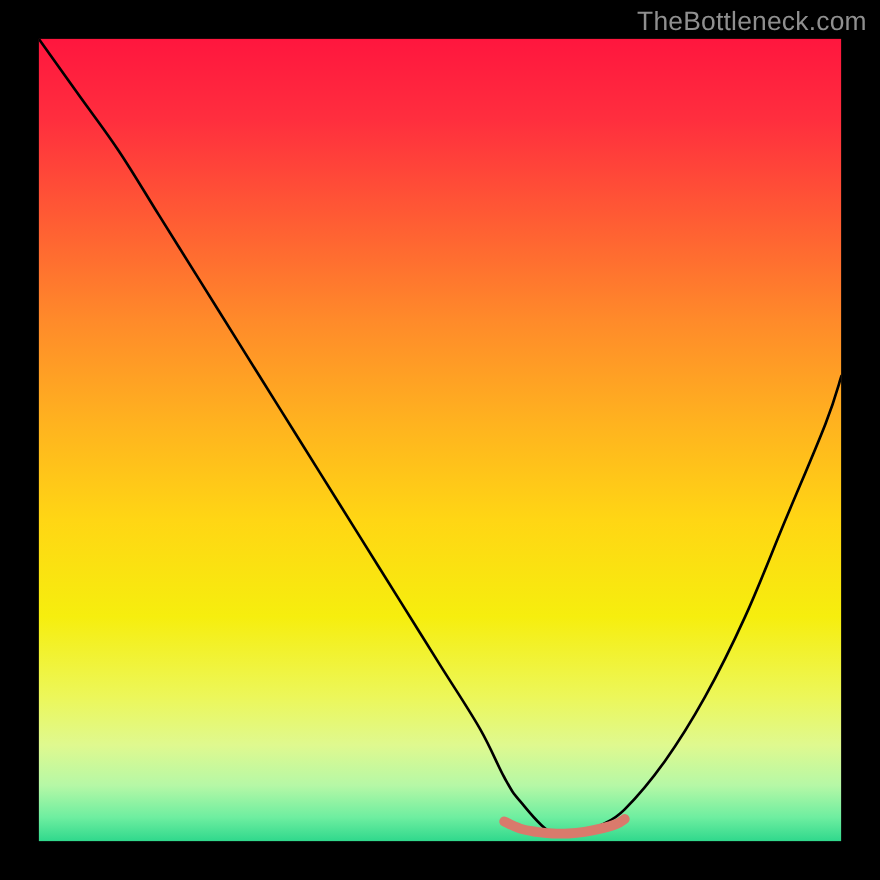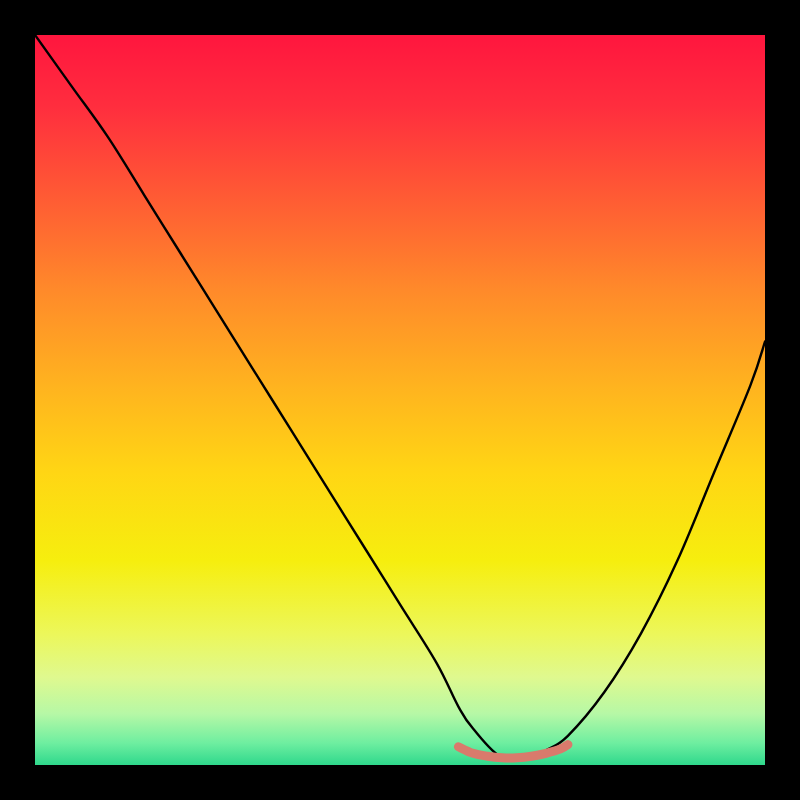--- a/index.html
+++ b/index.html
@@ -73,13 +73,14 @@
             <stop offset="100%" stop-color="#2fd88c"></stop>
           </linearGradient>
       </defs>
       <rect x="0" y="0" width="730" height="730" fill="url(#bg-grad)"></rect>
     </svg>
     <svg class="curve" viewBox="0 0 730 730" preserveAspectRatio="none">
       <path id="main-curve" fill="none" stroke="#000000" stroke-width="2.4" stroke-linecap="round" d="M 0 0 C 6.569999999999999 9.197999999999983, 23.36 32.7039999999999, 36.5 51.09999999999991 C 49.64 69.49599999999992, 59.86 82.49000000000002, 73 102.20000000000005 C 86.14 121.91000000000007, 96.36 139.57600000000002, 109.5 160.60000000000002 C 122.64 181.62400000000002, 132.86 197.97600000000006, 146 219.00000000000006 C 159.14 240.02400000000006, 169.36 256.376, 182.5 277.4 C 195.64 298.424, 205.86 314.77599999999995, 219 335.79999999999995 C 232.14 356.82399999999996, 242.35999999999999 373.176, 255.49999999999997 394.2 C 268.64 415.224, 278.86 431.576, 292 452.6 C 305.14 473.624, 315.36 489.976, 328.5 511 C 341.64 532.024, 351.86 548.376, 365 569.4 C 378.14 590.424, 390.98800000000006 609.404, 401.50000000000006 627.8 C 412.01200000000006 646.1959999999999, 416.83 659.774, 423.4 671.6 C 429.96999999999997 683.426, 430.116 684.302, 438 693.5 C 445.884 702.698, 456.688 717.4440000000001, 467.2 722.7 C 477.712 727.956, 488.516 724.014, 496.40000000000003 722.7 C 504.28400000000005 721.3860000000001, 504.42999999999995 719.342, 510.99999999999994 715.4 C 517.5699999999999 711.458, 522.3879999999999 711.3119999999999, 532.9 700.8 C 543.412 690.288, 556.26 675.396, 569.4 657 C 582.54 638.604, 592.76 622.2520000000001, 605.9 598.6 C 619.04 574.948, 629.26 554.508, 642.4 525.6 C 655.54 496.692, 665.7600000000001 469.536, 678.9000000000001 438 C 692.0400000000001 406.464, 706.202 374.05199999999996, 715.4 350.4 C 724.598 326.748, 727.372 314.48400000000004, 730 306.6"></path>
       <path id="floor-curve" fill="none" stroke="#d97a6c" stroke-width="9" stroke-linecap="round" stroke-linejoin="round" d="M 423.4 711.75 C 426.02799999999996 712.9326, 432.74399999999997 716.6118, 438 718.32 C 443.25600000000003 720.0282000000001, 447.34400000000005 720.4516, 452.6 721.24 C 457.856 722.0284, 461.944 722.4372000000001, 467.2 722.7 C 472.45599999999996 722.9628, 476.544 722.9628, 481.8 722.7 C 487.05600000000004 722.4372000000001, 491.14400000000006 722.0284, 496.40000000000003 721.24 C 501.656 720.4516, 505.74399999999997 719.634, 510.99999999999994 718.32 C 516.256 717.0060000000001, 521.658 715.5168000000001, 525.6 713.94 C 529.542 712.3632, 531.586 710.3484, 532.9 709.56"></path>
     </svg>
   </div>
+  <div class="watermark">TheBottleneck.com</div>
 </div>
 
 </body></html>

